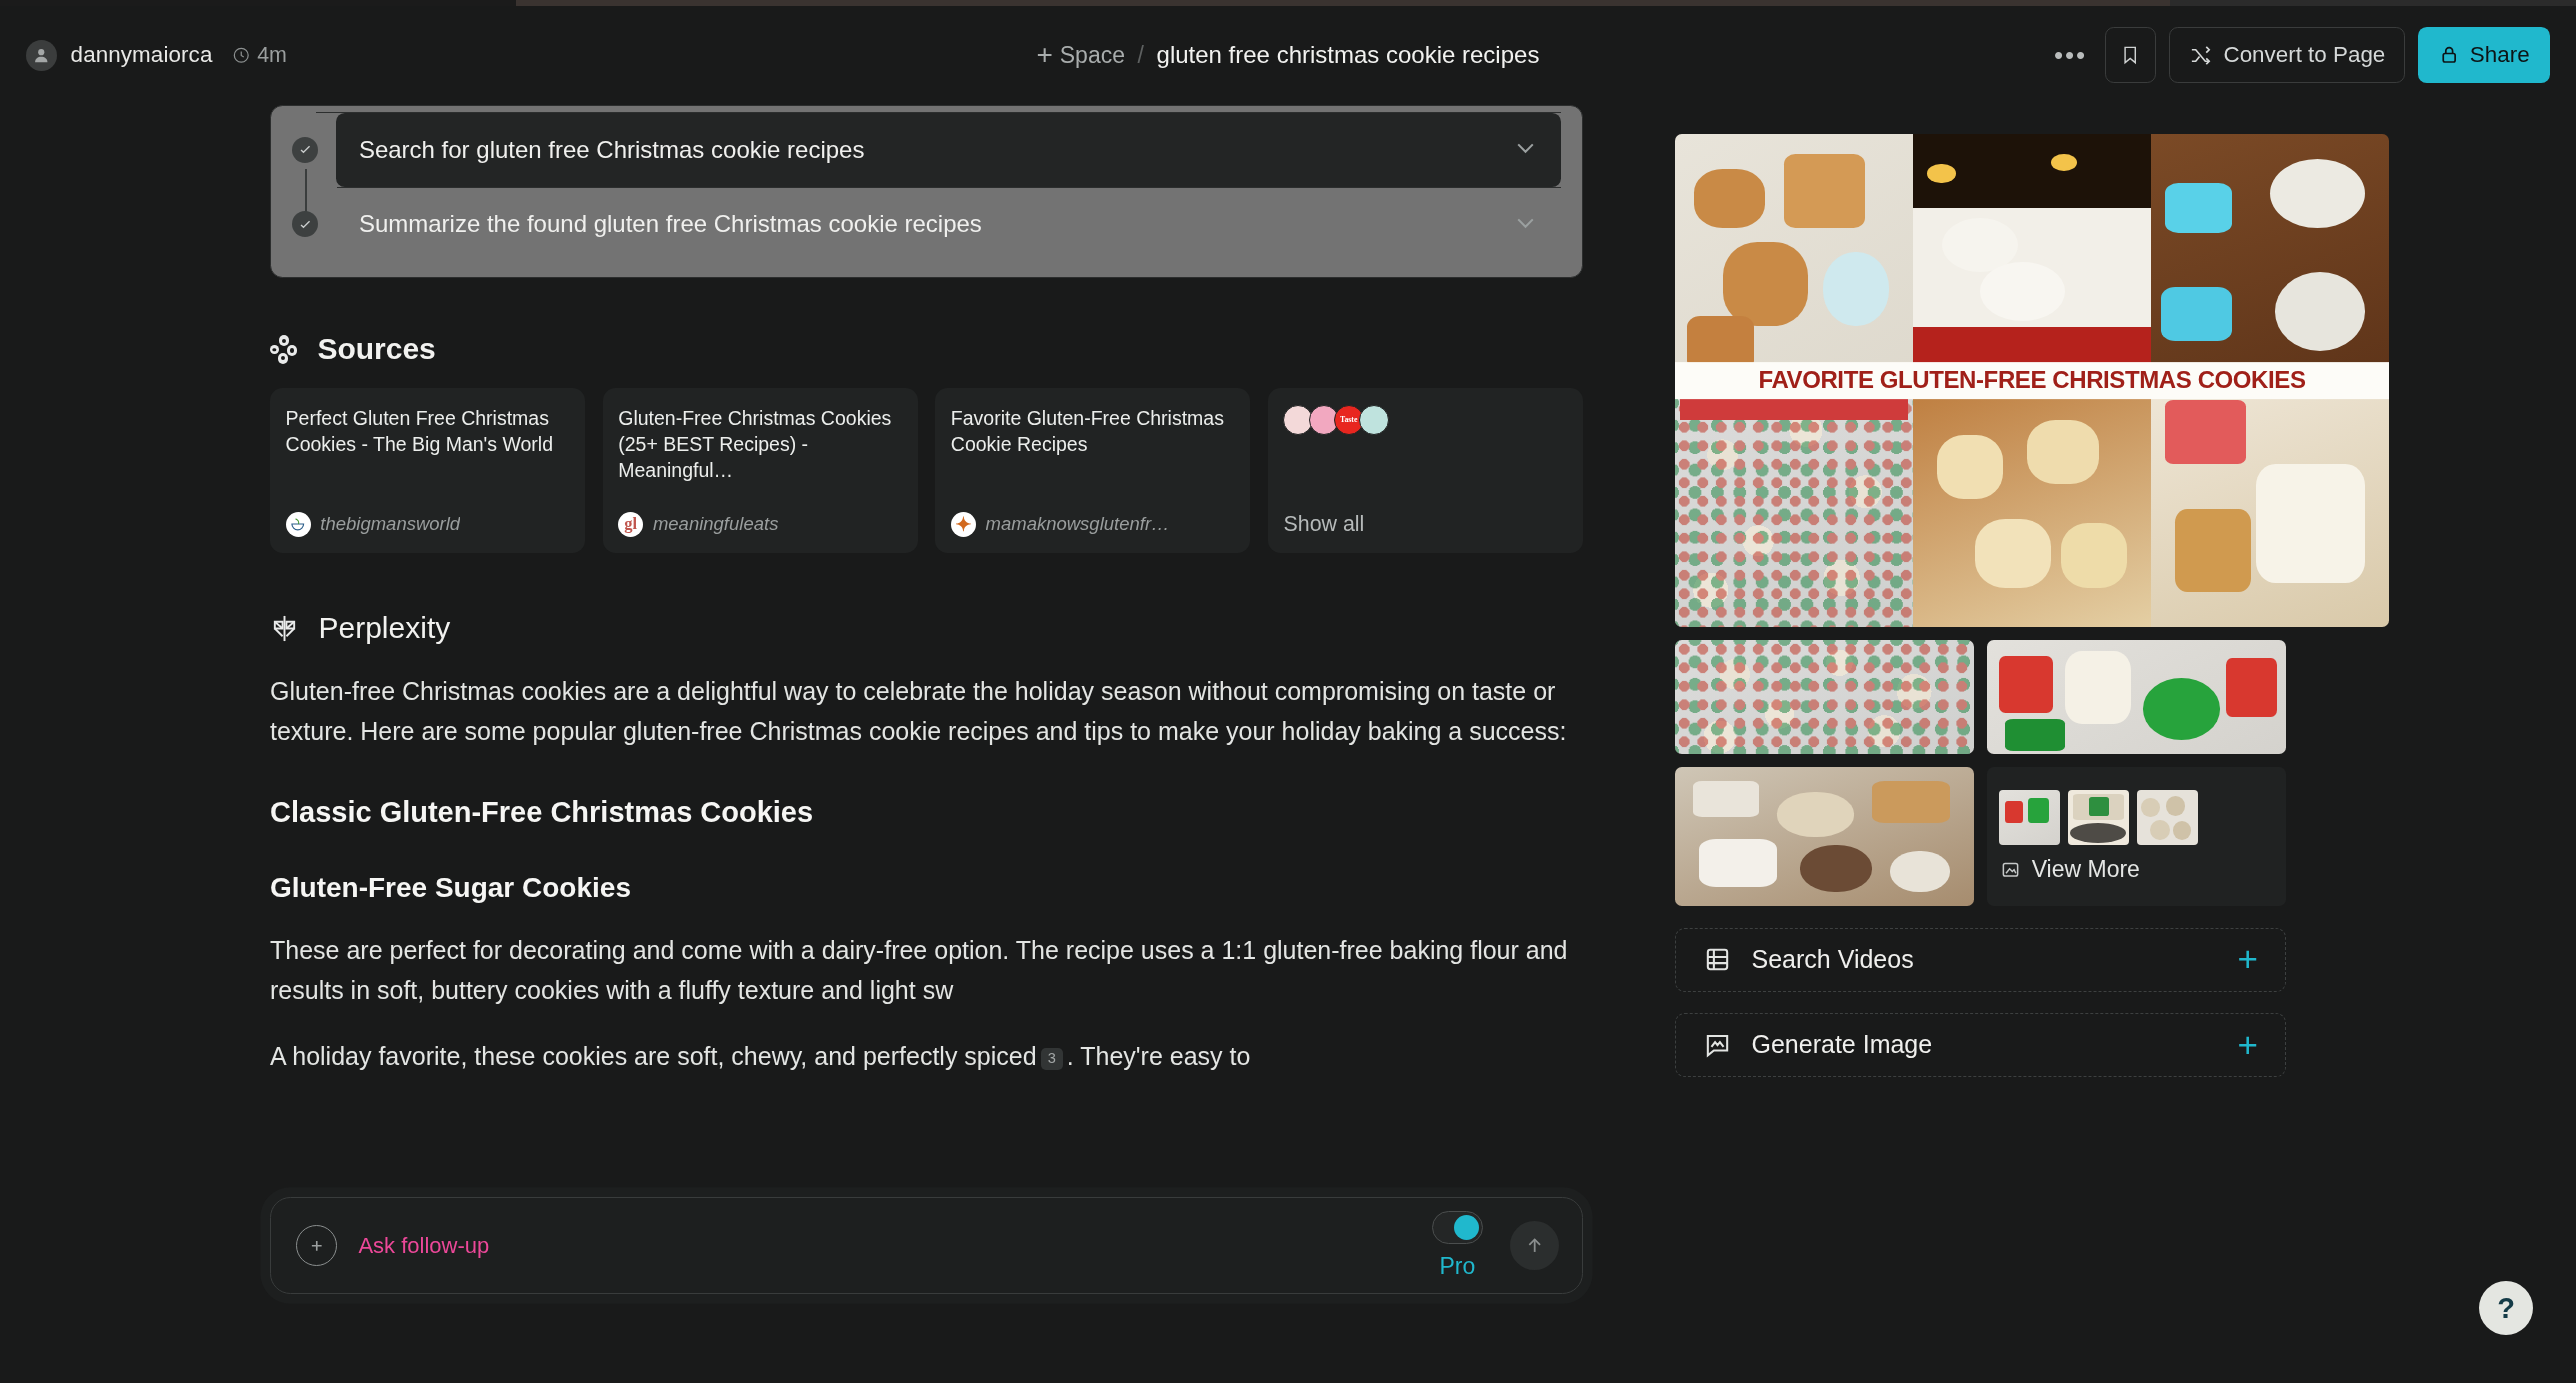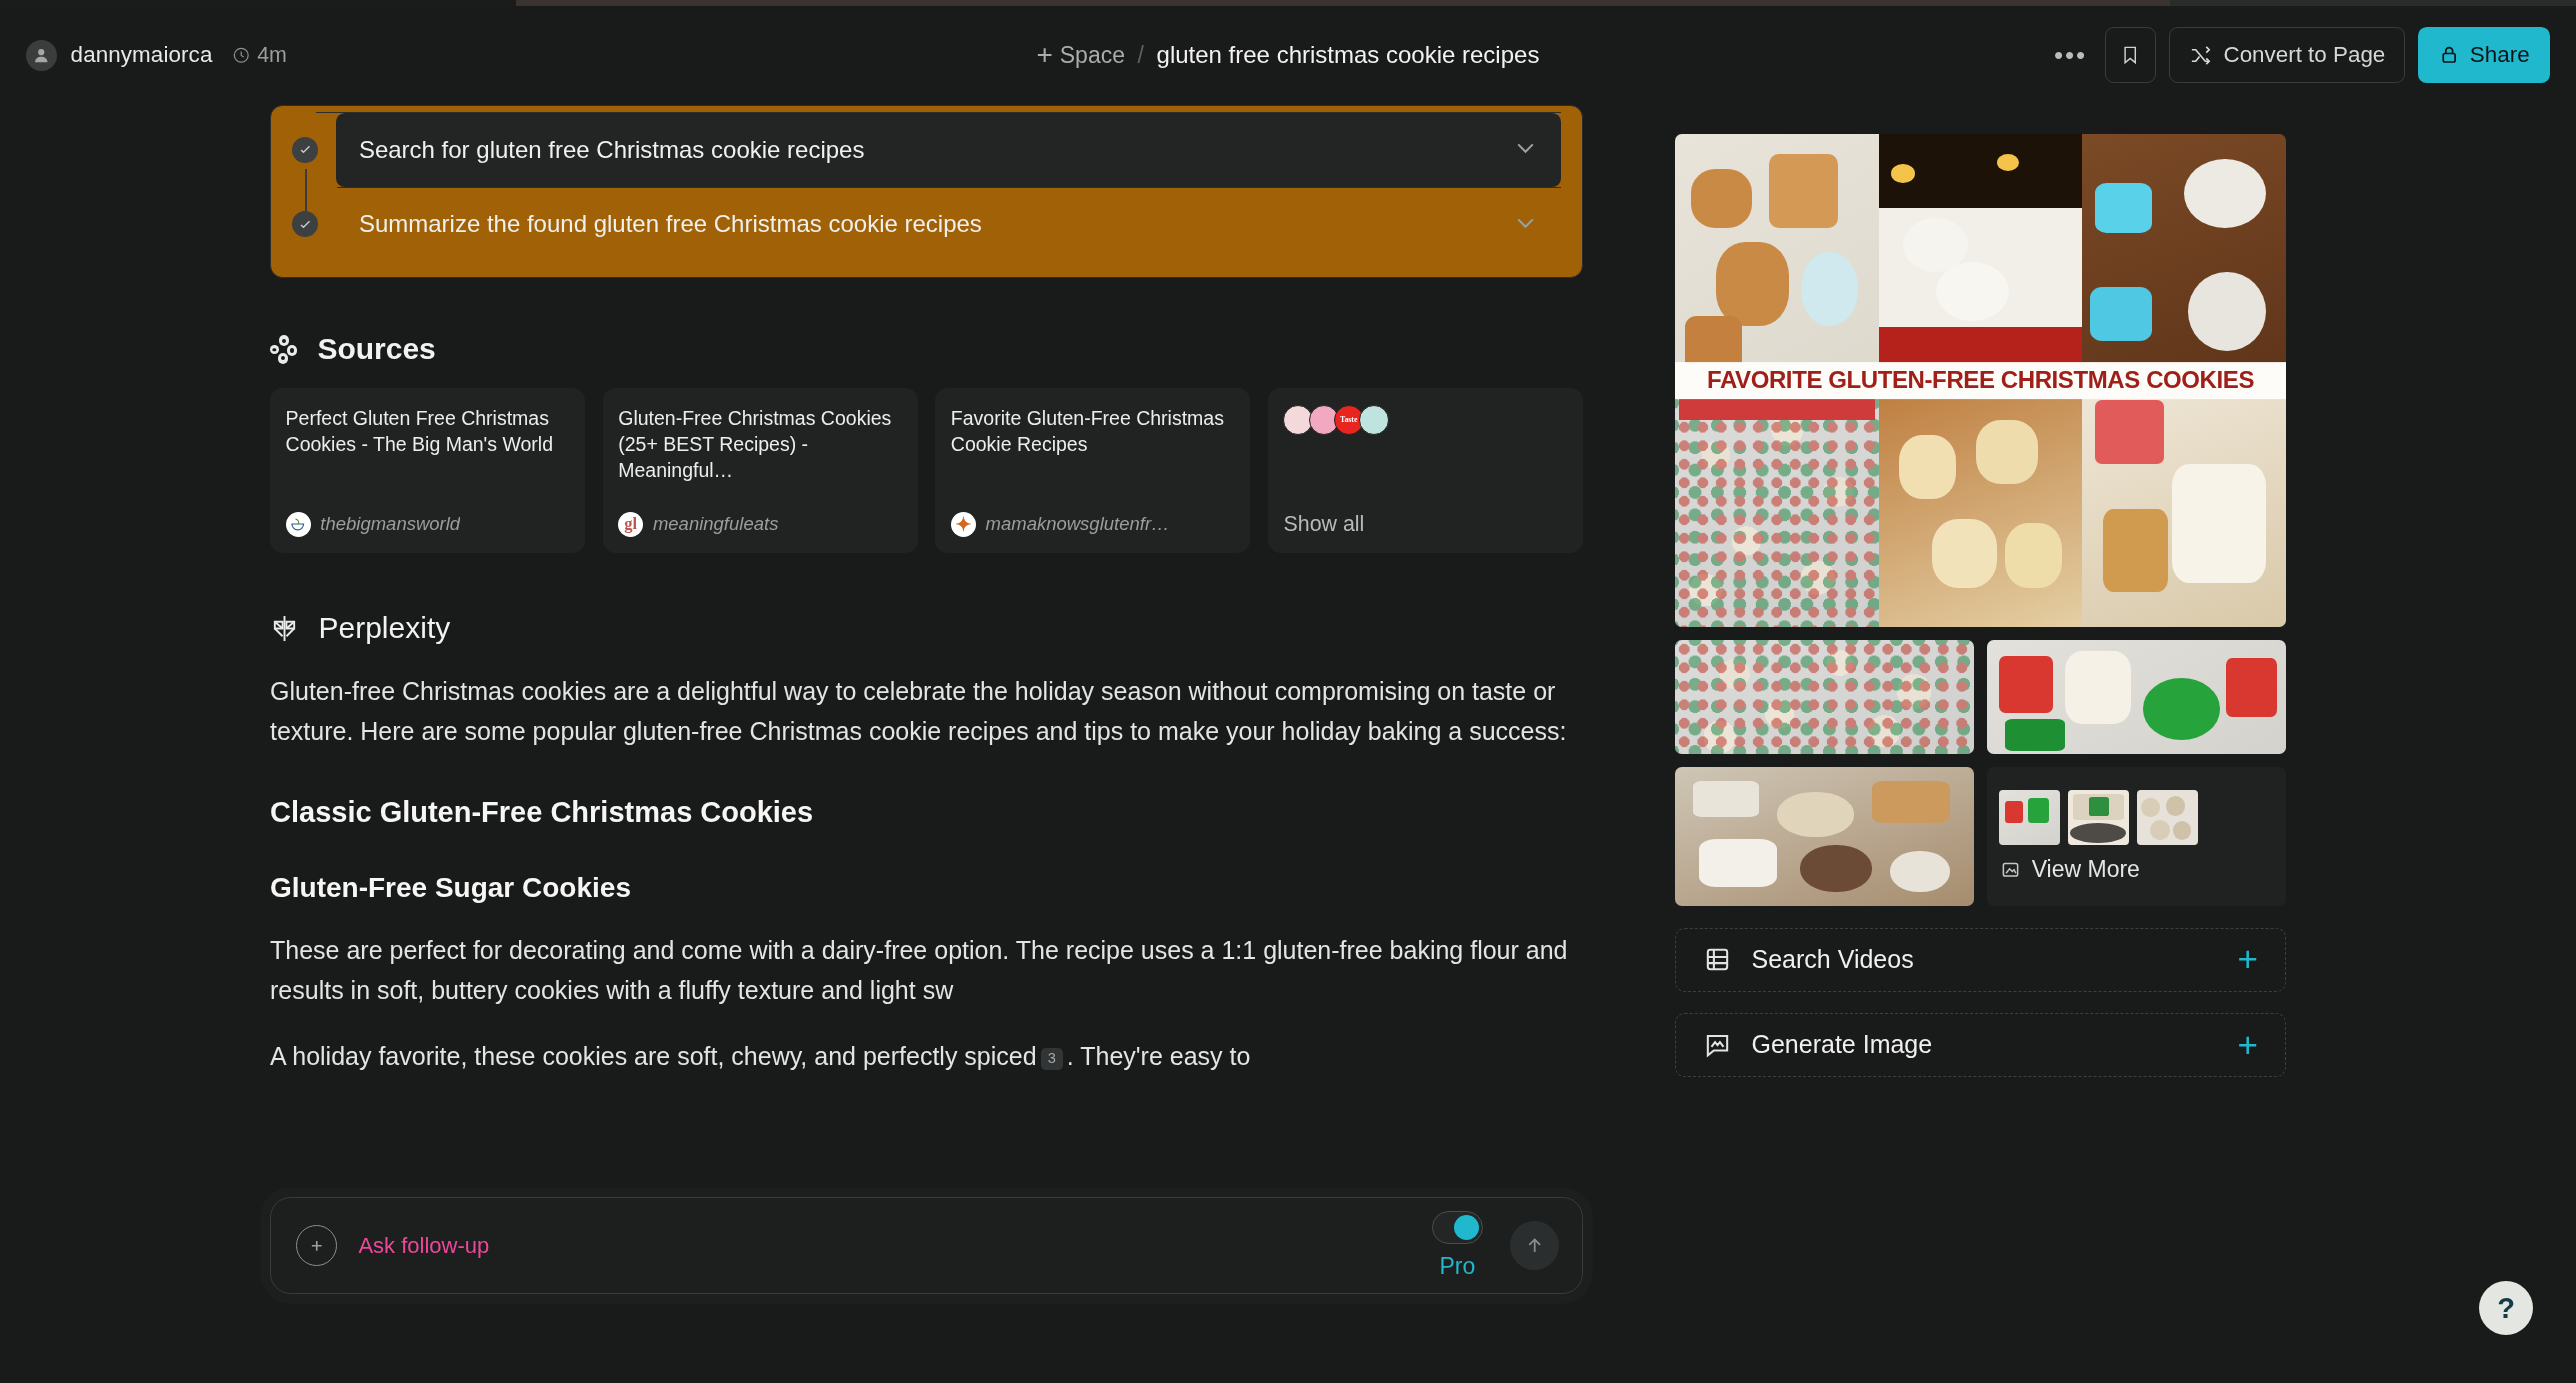--- a/index.html
+++ b/index.html
@@ -67,21 +67,21 @@
   }
   .share-btn svg { width:20.4px; height:22.4px; stroke:#0d1416; fill:none; stroke-width:2; }
 
   
   .page { position:absolute; top:105px; left:0; width:2576px; height:1278px; }
 
   .main-col { position:absolute; left:270px; top:0; width:1313px; }
 
   
   .task-card {
-    border:1px solid #2c2e2e; border-radius:12.6px; background:#a16207;
+    border:1px solid #2c2e2e; border-radius:12.6px; background:#737373;
     padding: 5.8px 0 15.6px 0; position:relative;
   }
   .task-inner { position:relative; padding: 0 21.4px; }
   .task-row { display:flex; align-items:center; gap:17.5px; position:relative; }
   .task-row.hl .task-body { background:#232525; border-radius:8.8px; }
   .task-check {
     width:26px; height:26px; border-radius:50%; background:#3d4040;
     display:flex; align-items:center; justify-content:center; flex:none; z-index:2;
   }
   .task-check svg { width:14.6px; height:14.6px; stroke:#c9cccc; fill:none; stroke-width:2.2; }
@@ -177,21 +177,21 @@
   .send-btn {
     width:49px; height:49px; border-radius:50%; background:#2b2e2e;
     display:flex; align-items:center; justify-content:center; flex:none; margin-left:5.8px;
   }
   .send-btn svg { width:21.4px; height:21.4px; stroke:#8b8f8f; fill:none; stroke-width:2; }
 
   
   .rail { position:absolute; left:1675px; top:29px; width:611px; }
 
   .hero {
-    width:611px; height:493px; border-radius:6.8px; overflow:hidden; position:relative;
+    width:714px; height:493px; border-radius:6.8px; overflow:hidden; position:relative;
     background:#2a2422;
   }
   .collage { position:absolute; inset:0; display:grid; grid-template-columns:1fr 1fr 1fr; grid-template-rows: 1fr 1fr; }
   .cell { position:relative; overflow:hidden; }
   .hero-banner {
     position:absolute; left:0; right:0; top:50%; transform:translateY(-50%);
     background:#fdfcf8; text-align:center; padding:4.9px 0;
     color:#a02019; font-size:24px; font-weight:bold; letter-spacing:-0.4px;
     font-family:"Liberation Sans", sans-serif;
   }

